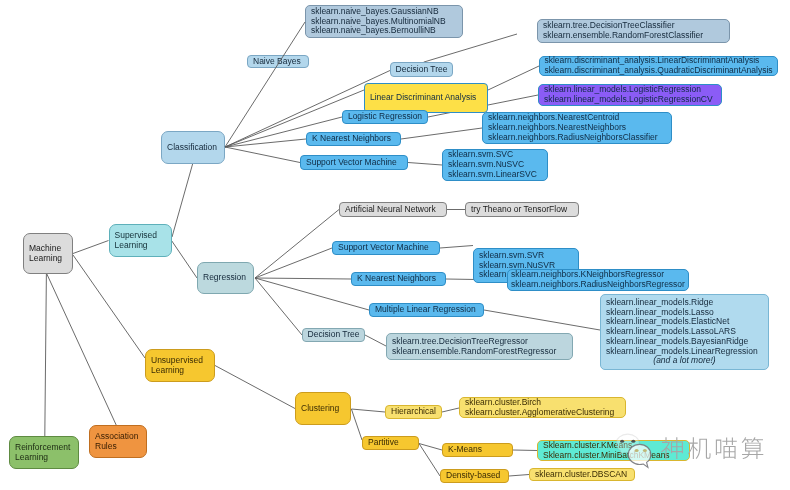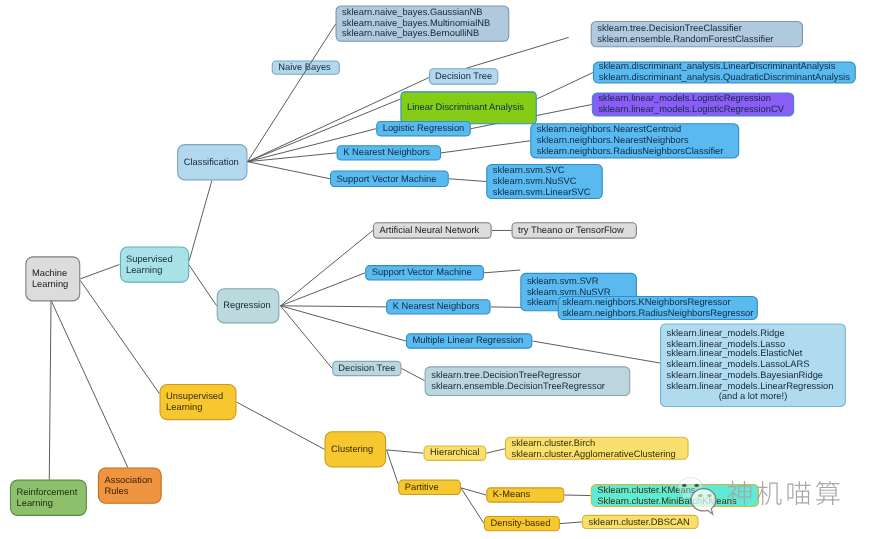--- a/index.html
+++ b/index.html
@@ -7,21 +7,21 @@
   body{width:790px;height:490px;overflow:hidden;
        font-family:"Liberation Sans",sans-serif;}
   #canvas{position:relative;width:790px;height:490px;background:#ffffff;overflow:hidden;}
   svg.edge-layer{position:absolute;left:0;top:0;width:790px;height:490px;z-index:1;pointer-events:none;}
   svg.edge-top{z-index:3;}
   .node{position:absolute;z-index:2;box-sizing:border-box;display:flex;
         align-items:center;justify-content:center;border:1px solid #7d8a97;
         font-size:8.5px;line-height:9.7px;white-space:pre;}
   .node .txt{padding:0 5px;width:100%;}
   .node.left .txt{text-align:left;}
-  .node .txt .italic{text-align:center;}
+  .node .txt .italic{font-style:italic;text-align:center;}
   #watermark{position:absolute;z-index:4;}
 </style>
 </head>
 <body>
 
 <div id="canvas">
 
   <svg class="edge-layer" id="edge-layer" viewBox="0 0 790 490">
       <line x1="73" y1="253.5" x2="108.5" y2="240.5" stroke="#5a5a5a" stroke-width="0.9"></line>
       <line x1="73" y1="255" x2="145" y2="358" stroke="#5a5a5a" stroke-width="0.9"></line>
@@ -67,21 +67,21 @@
       <div class="node left" style="left: 161px; top: 131px; width: 64px; height: 33px; background: rgb(179, 215, 236); border-color: rgb(123, 167, 196); color: rgb(20, 40, 58); border-radius: 7px;"><div class="txt">Classification</div></div>
       <div class="node left" style="left: 197px; top: 262px; width: 57px; height: 32px; background: rgb(188, 217, 222); border-color: rgb(127, 168, 176); color: rgb(20, 40, 58); border-radius: 7px;"><div class="txt">Regression</div></div>
       <div class="node left" style="left: 145px; top: 349px; width: 70px; height: 33px; background: rgb(246, 199, 47); border-color: rgb(204, 156, 29); color: rgb(59, 44, 4); border-radius: 7px;"><div class="txt">Unsupervised
 Learning</div></div>
       <div class="node left" style="left: 9px; top: 436px; width: 70px; height: 33px; background: rgb(140, 192, 106); border-color: rgb(94, 139, 65); color: rgb(28, 42, 18); border-radius: 7px;"><div class="txt">Reinforcement
 Learning</div></div>
       <div class="node left" style="left: 89px; top: 425px; width: 58px; height: 33px; background: rgb(239, 148, 64); border-color: rgb(192, 110, 31); color: rgb(59, 32, 4); border-radius: 7px;"><div class="txt">Association
 Rules</div></div>
       <div class="node left" style="left: 247px; top: 55px; width: 62px; height: 13px; background: rgb(179, 215, 236); border-color: rgb(123, 167, 196); color: rgb(20, 40, 58); border-radius: 4px;"><div class="txt">Naive Bayes</div></div>
       <div class="node left" style="left: 390px; top: 62px; width: 63px; height: 15px; background: rgb(179, 215, 236); border-color: rgb(123, 167, 196); color: rgb(20, 40, 58); border-radius: 4px;"><div class="txt">Decision Tree</div></div>
-      <div class="node left" style="left: 364px; top: 83px; width: 124px; height: 30px; background: #84cc16; border-color: rgb(46, 142, 199); color: rgb(15, 43, 68); border-radius: 4px;"><div class="txt">Linear Discriminant Analysis</div></div>
+      <div class="node left" style="left: 364px; top: 83px; width: 124px; height: 30px; background: #fde047; border-color: rgb(46, 142, 199); color: rgb(15, 43, 68); border-radius: 4px;"><div class="txt">Linear Discriminant Analysis</div></div>
       <div class="node left" style="left: 342px; top: 110px; width: 86px; height: 14px; background: rgb(90, 185, 238); border-color: rgb(46, 142, 199); color: rgb(15, 43, 68); border-radius: 4px;"><div class="txt">Logistic Regression</div></div>
       <div class="node left" style="left: 306px; top: 132px; width: 95px; height: 14px; background: rgb(90, 185, 238); border-color: rgb(46, 142, 199); color: rgb(15, 43, 68); border-radius: 4px;"><div class="txt">K Nearest Neighbors</div></div>
       <div class="node left" style="left: 300px; top: 155px; width: 108px; height: 15px; background: rgb(90, 185, 238); border-color: rgb(46, 142, 199); color: rgb(15, 43, 68); border-radius: 4px;"><div class="txt">Support Vector Machine</div></div>
       <div class="node left" style="left: 305px; top: 5px; width: 158px; height: 33px; background: rgb(176, 201, 221); border-color: rgb(123, 149, 171); color: rgb(20, 40, 58); border-radius: 5px;"><div class="txt">sklearn.naive_bayes.GaussianNB
 sklearn.naive_bayes.MultinomialNB
 sklearn.naive_bayes.BernoulliNB</div></div>
       <div class="node left" style="left: 517px; top: 19px; width: 193px; height: 24px; background: rgb(176, 201, 221); border-color: rgb(123, 149, 171); color: rgb(20, 40, 58); border-radius: 5px; margin-left: 20px;"><div class="txt">sklearn.tree.DecisionTreeClassifier
 sklearn.ensemble.RandomForestClassifier</div></div>
       <div class="node left" style="left: 539px; top: 56px; width: 239px; height: 20px; background: rgb(90, 185, 238); border-color: rgb(46, 142, 199); color: rgb(15, 43, 68); border-radius: 5px;"><div class="txt">sklearn.discriminant_analysis.LinearDiscriminantAnalysis
 sklearn.discriminant_analysis.QuadraticDiscriminantAnalysis</div></div>
@@ -98,21 +98,21 @@
       <div class="node left" style="left: 332px; top: 241px; width: 108px; height: 14px; background: rgb(90, 185, 238); border-color: rgb(46, 142, 199); color: rgb(15, 43, 68); border-radius: 4px;"><div class="txt">Support Vector Machine</div></div>
       <div class="node left" style="left: 473px; top: 228px; width: 106px; height: 35px; background: rgb(90, 185, 238); border-color: rgb(46, 142, 199); color: rgb(15, 43, 68); border-radius: 5px; margin-top: 20px;"><div class="txt">sklearn.svm.SVR
 sklearn.svm.NuSVR
 sklearn.svm.LinearSVR</div></div>
       <div class="node left" style="left: 351px; top: 272px; width: 95px; height: 14px; background: rgb(90, 185, 238); border-color: rgb(46, 142, 199); color: rgb(15, 43, 68); border-radius: 4px;"><div class="txt">K Nearest Neighbors</div></div>
       <div class="node left" style="left: 507px; top: 269px; width: 182px; height: 22px; background: rgb(90, 185, 238); border-color: rgb(46, 142, 199); color: rgb(15, 43, 68); border-radius: 5px;"><div class="txt">sklearn.neighbors.KNeighborsRegressor
 sklearn.neighbors.RadiusNeighborsRegressor</div></div>
       <div class="node left" style="left: 369px; top: 303px; width: 115px; height: 14px; background: rgb(90, 185, 238); border-color: rgb(46, 142, 199); color: rgb(15, 43, 68); border-radius: 4px;"><div class="txt">Multiple Linear Regression</div></div>
       <div class="node left" style="left: 302px; top: 328px; width: 63px; height: 14px; background: rgb(188, 214, 222); border-color: rgb(131, 168, 178); color: rgb(20, 40, 58); border-radius: 4px;"><div class="txt">Decision Tree</div></div>
       <div class="node left" style="left: 386px; top: 333px; width: 187px; height: 27px; background: rgb(188, 214, 222); border-color: rgb(131, 168, 178); color: rgb(20, 40, 58); border-radius: 5px;"><div class="txt">sklearn.tree.DecisionTreeRegressor
-sklearn.ensemble.DecisionTreeRegressor</div></div>
+sklearn.ensemble.RandomForestRegressor</div></div>
       <div class="node left" style="left: 600px; top: 294px; width: 169px; height: 76px; background: rgb(176, 218, 238); border-color: rgb(121, 182, 212); color: rgb(20, 40, 58); border-radius: 5px;"><div class="txt"><div>sklearn.linear_models.Ridge</div><div>sklearn.linear_models.Lasso</div><div>sklearn.linear_models.ElasticNet</div><div>sklearn.linear_models.LassoLARS</div><div>sklearn.linear_models.BayesianRidge</div><div>sklearn.linear_models.LinearRegression</div><div class="italic">(and a lot more!)</div></div></div>
       <div class="node left" style="left: 295px; top: 392px; width: 56px; height: 33px; background: rgb(246, 199, 47); border-color: rgb(204, 156, 29); color: rgb(59, 44, 4); border-radius: 7px;"><div class="txt">Clustering</div></div>
       <div class="node left" style="left: 385px; top: 405px; width: 57px; height: 14px; background: rgb(248, 224, 111); border-color: rgb(217, 182, 47); color: rgb(59, 44, 4); border-radius: 4px;"><div class="txt">Hierarchical</div></div>
       <div class="node left" style="left: 459px; top: 397px; width: 167px; height: 21px; background: rgb(248, 224, 111); border-color: rgb(217, 182, 47); color: rgb(59, 44, 4); border-radius: 5px;"><div class="txt">sklearn.cluster.Birch
 sklearn.cluster.AgglomerativeClustering</div></div>
       <div class="node left" style="left: 362px; top: 436px; width: 57px; height: 14px; background: rgb(246, 199, 47); border-color: rgb(204, 156, 29); color: rgb(59, 44, 4); border-radius: 4px;"><div class="txt">Partitive</div></div>
       <div class="node left" style="left: 442px; top: 443px; width: 71px; height: 14px; background: rgb(246, 199, 47); border-color: rgb(204, 156, 29); color: rgb(59, 44, 4); border-radius: 4px;"><div class="txt">K-Means</div></div>
       <div class="node left" style="left: 537px; top: 440px; width: 153px; height: 21px; background: #5eead4; border-color: rgb(217, 182, 47); color: rgb(59, 44, 4); border-radius: 5px;"><div class="txt">Sklearn.cluster.KMeans
 Sklearn.cluster.MiniBatchKMeans</div></div>
       <div class="node left" style="left: 440px; top: 469px; width: 69px; height: 14px; background: rgb(246, 199, 47); border-color: rgb(204, 156, 29); color: rgb(59, 44, 4); border-radius: 4px;"><div class="txt">Density-based</div></div>

